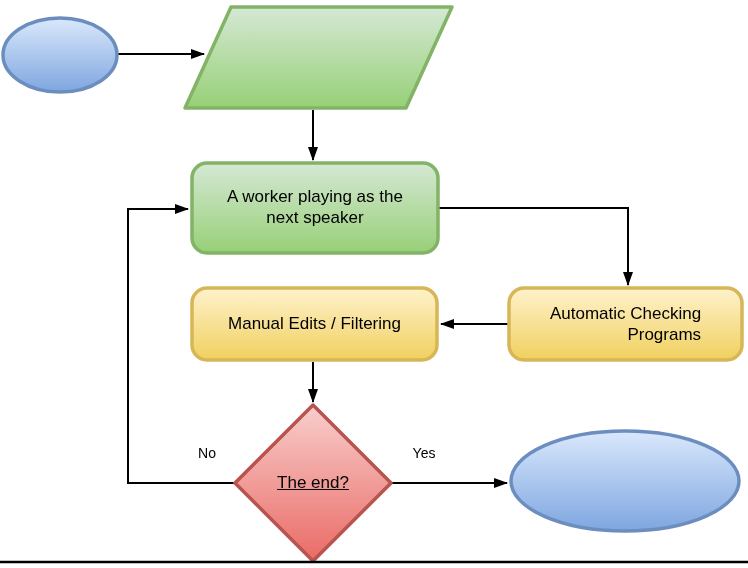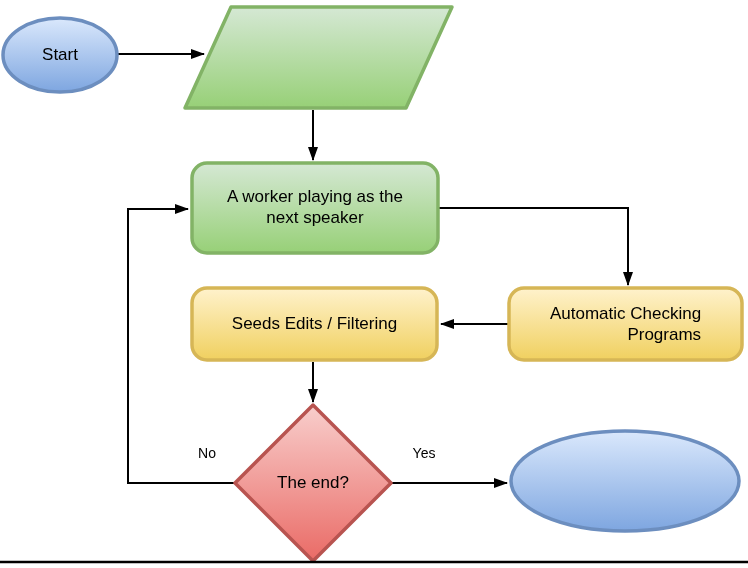--- a/index.html
+++ b/index.html
@@ -82,31 +82,30 @@
 
     <rect x="509" y="288" width="233" height="72" rx="15" ry="15" fill="url(#gradYellow)" stroke="#d6b656" stroke-width="3.5"></rect>
 
     <path d="M313,405 L391,483 L313,561 L235,483 Z" fill="url(#gradRed)" stroke="#b85450" stroke-width="3.5" stroke-linejoin="round"></path>
 
     <ellipse cx="625" cy="481" rx="114" ry="50" fill="url(#gradBlue)" stroke="#6c8ebf" stroke-width="3.5"></ellipse>
 
     <line x1="0" y1="562" x2="748" y2="562" stroke="#000000" stroke-width="2.5"></line>
   </svg>
 
-  <div class="node-label" style="left:2px; top:18px; width:116px; height:74px;">Start</div>
 
 
   <div class="node-label" style="left:192px; top:162px; width:246px; height:90px;">A worker playing as the
 next speaker</div>
 
-  <div class="node-label" style="left:192px; top:288px; width:245px; height:72px;">Seeds Edits / Filtering</div>
+  <div class="node-label" style="left:192px; top:288px; width:245px; height:72px;">Manual Edits / Filtering</div>
 
   <div class="node-label" style="left:509px; top:288px; width:233px; height:72px;text-align:right;">Automatic Checking
 Programs</div>
 
-  <div class="node-label" style="left:243px; top:413px; width:140px; height:140px;">The end?</div>
+  <div class="node-label" style="left:243px; top:413px; width:140px; height:140px;text-decoration:underline;">The end?</div>
 
 
   <div class="edge-label" style="left:183px; top:441px; width:48px; height:24px;">No</div>
 
   <div class="edge-label" style="left:400px; top:441px; width:48px; height:24px;">Yes</div>
 
 </div>
 
 </body></html>

